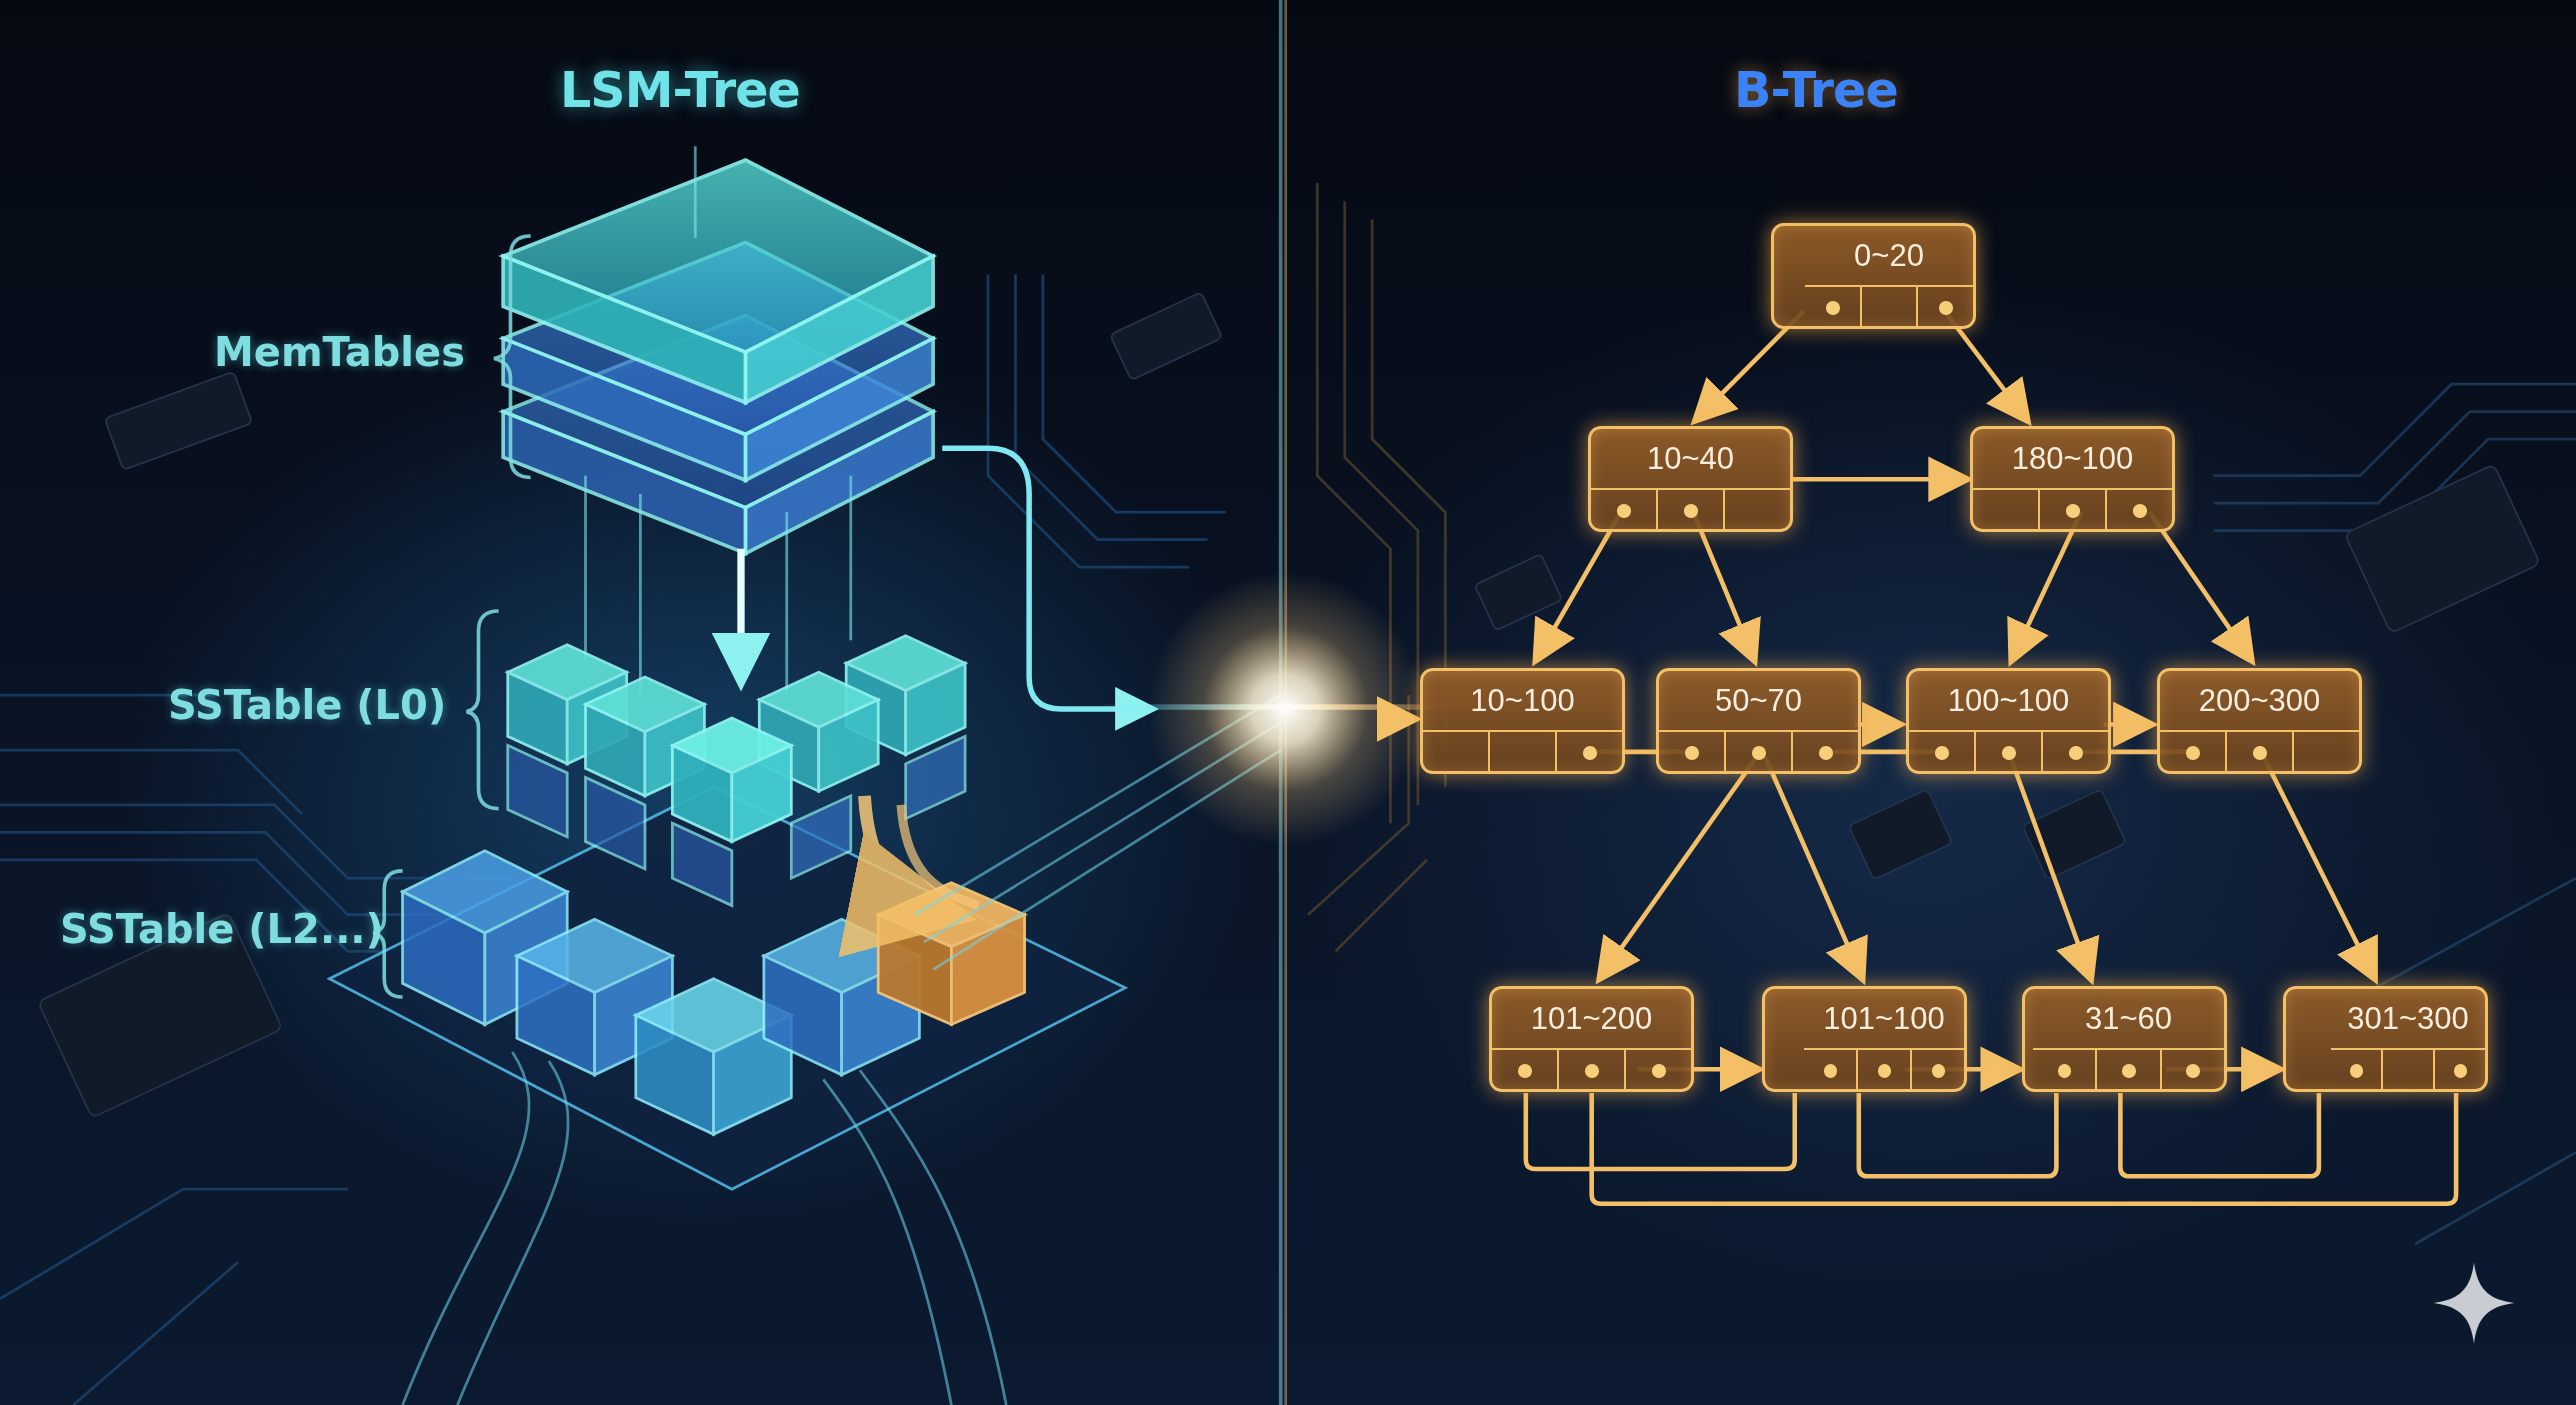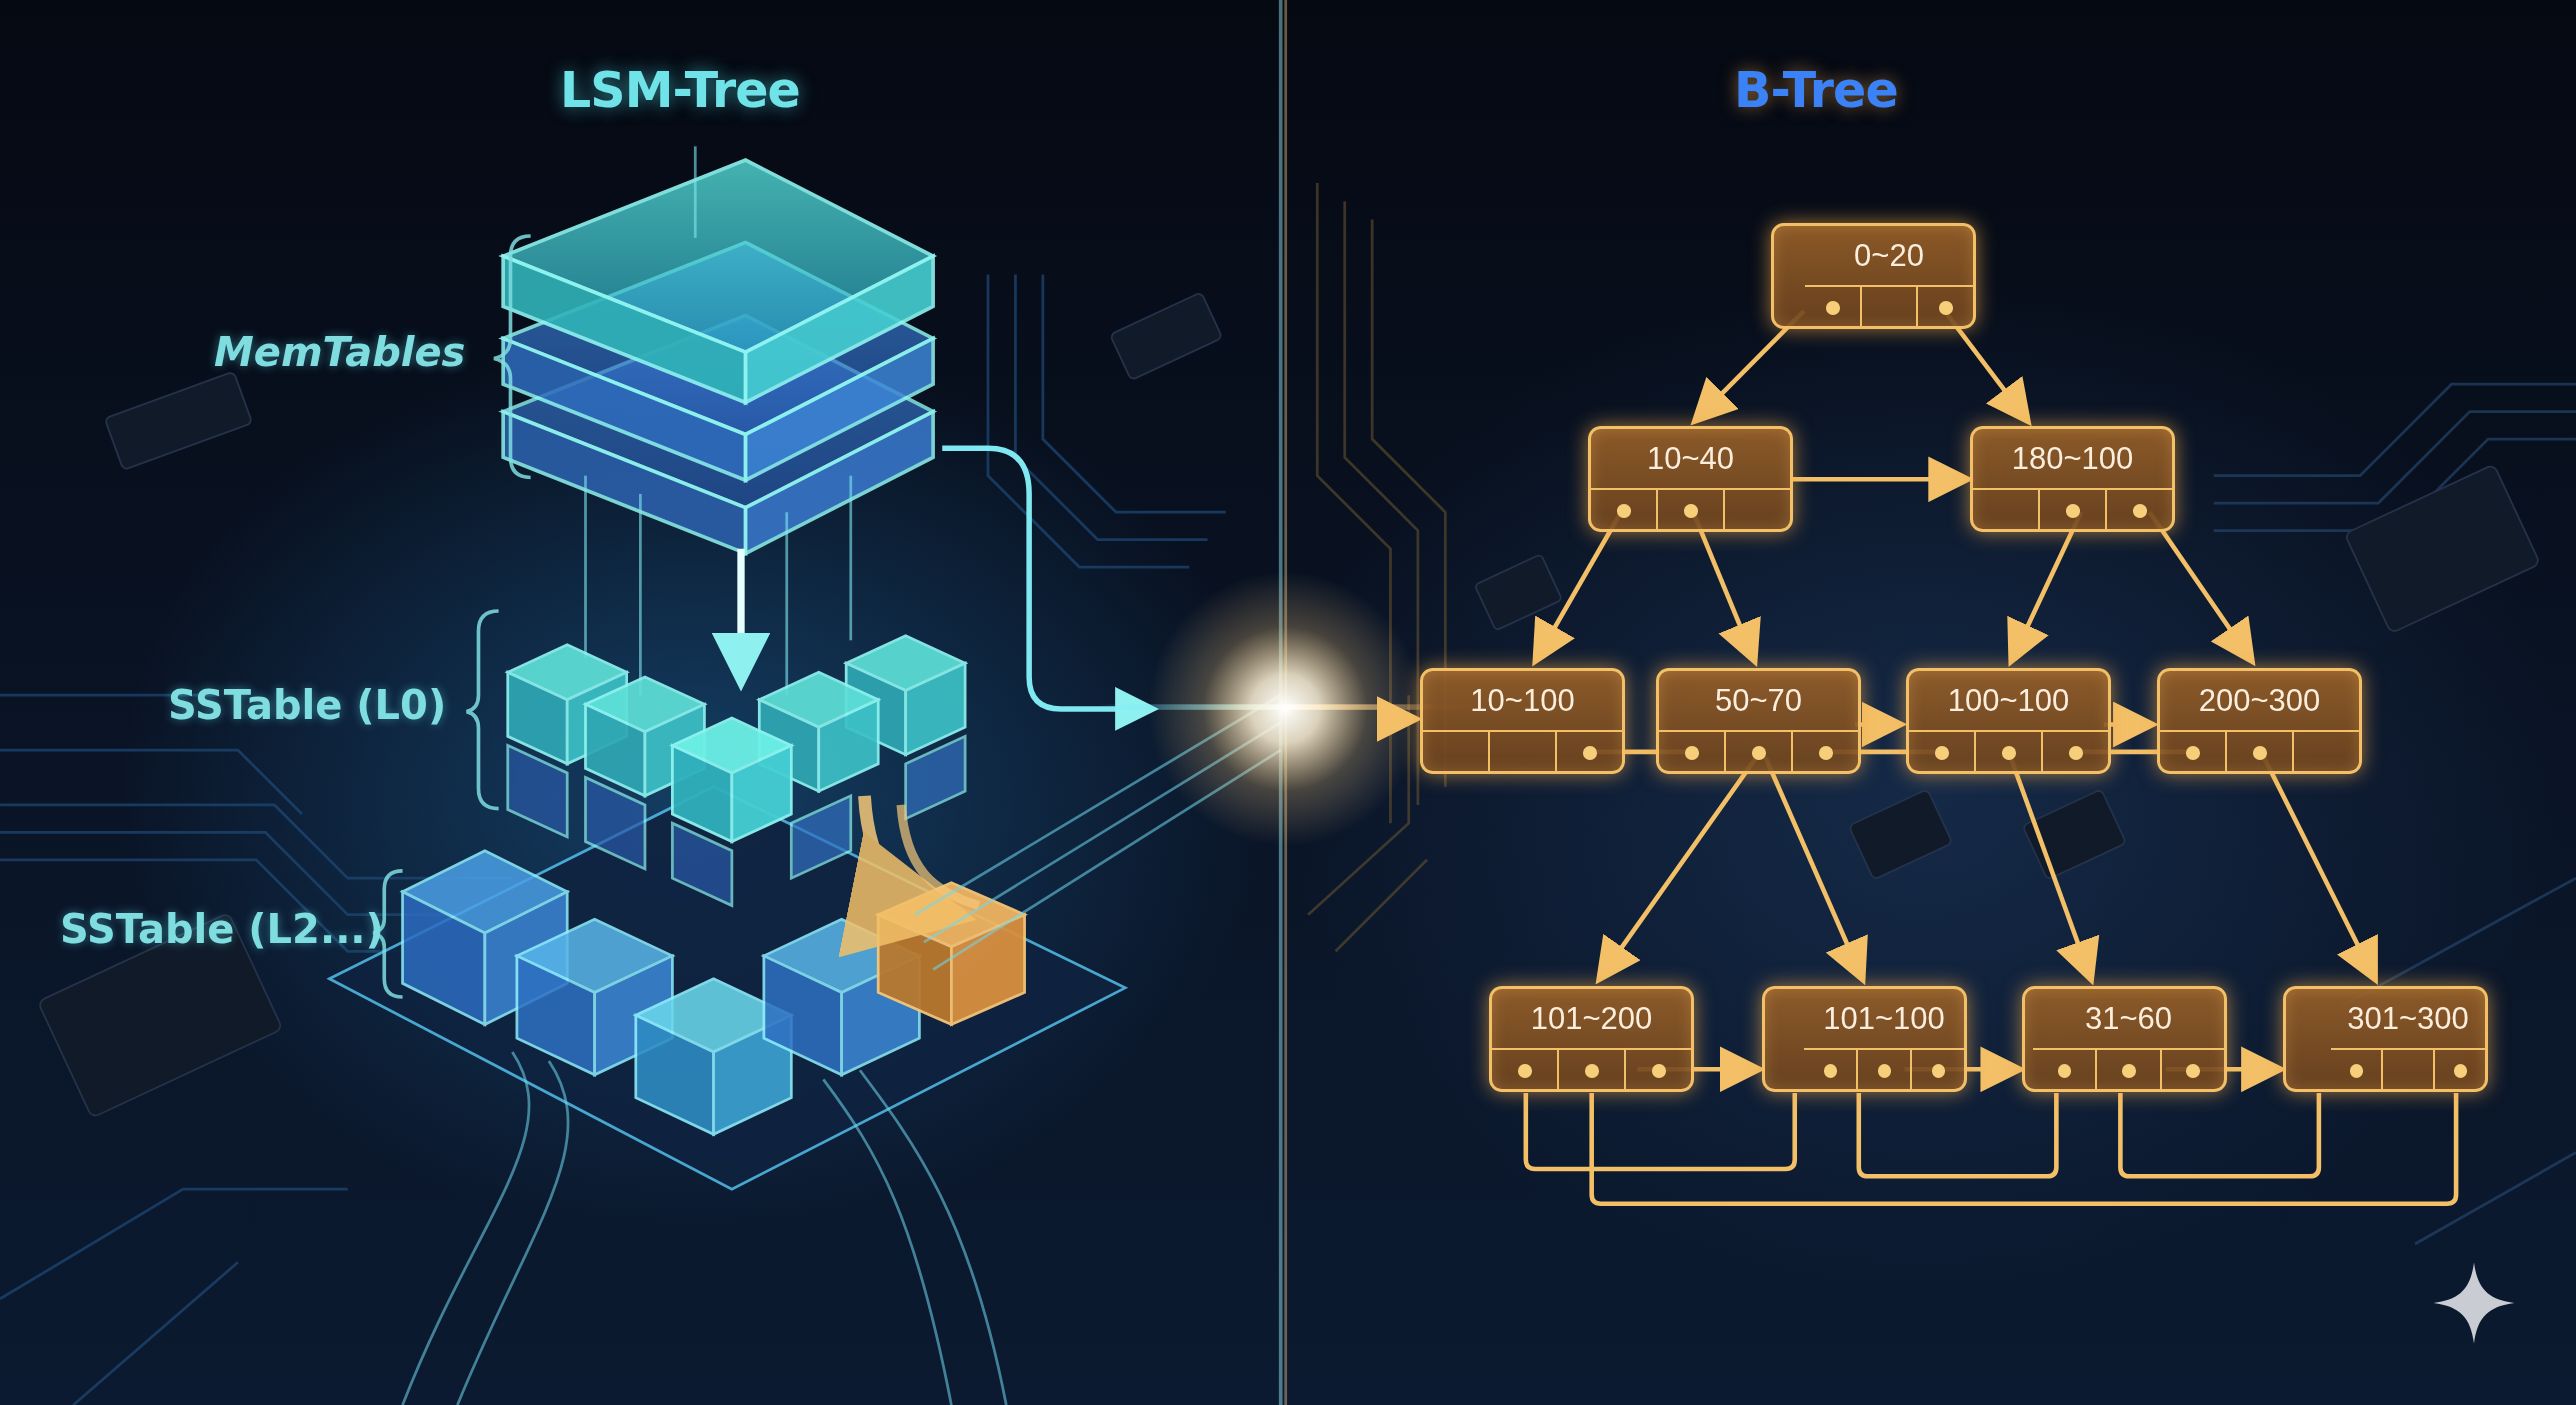--- a/index.html
+++ b/index.html
@@ -266,21 +266,21 @@
     <path d="M1668 1195 V1268 Q1668 1278 1678 1278 H1952 Q1962 1278 1962 1268 V1195"></path>
     <path d="M2032 1195 V1276 Q2032 1286 2042 1286 H2238 Q2248 1286 2248 1276 V1195"></path>
     <path d="M2318 1195 V1276 Q2318 1286 2328 1286 H2525 Q2535 1286 2535 1276 V1195"></path>
     <path d="M1740 1195 V1306 Q1740 1316 1750 1316 H2675 Q2685 1316 2685 1306 V1195"></path>
   </g>
 </svg>
 
 <div class="title lsm">LSM-Tree</div>
 <div class="title bt">B-Tree</div>
 
-<div class="label" style="left:214px; top:329px;font-style:italic;">MemTables</div>
+<div class="label" style="left:214px; top:329px;">MemTables</div>
 <div class="label" style="left:168px; top:682px;">SSTable (L0)</div>
 <div class="label" style="left:60px; top:906px;">SSTable (L2...)</div>
 <svg class="layer" width="2576" height="1405" viewBox="0 0 2816 1536">
   <g stroke="#7fdde0" stroke-width="4" fill="none" opacity="0.85">
     <path d="M580 258 Q558 258 558 280 V370 Q558 388 540 392 Q558 396 558 414 V500 Q558 522 580 522"></path>
     <path d="M545 668 Q523 668 523 690 V760 Q523 775 510 778 Q523 781 523 796 V862 Q523 884 545 884"></path>
     <path d="M440 952 Q420 952 420 972 V1005 Q420 1017 408 1020 Q420 1023 420 1035 V1070 Q420 1090 440 1090"></path>
   </g>
 </svg>
 

